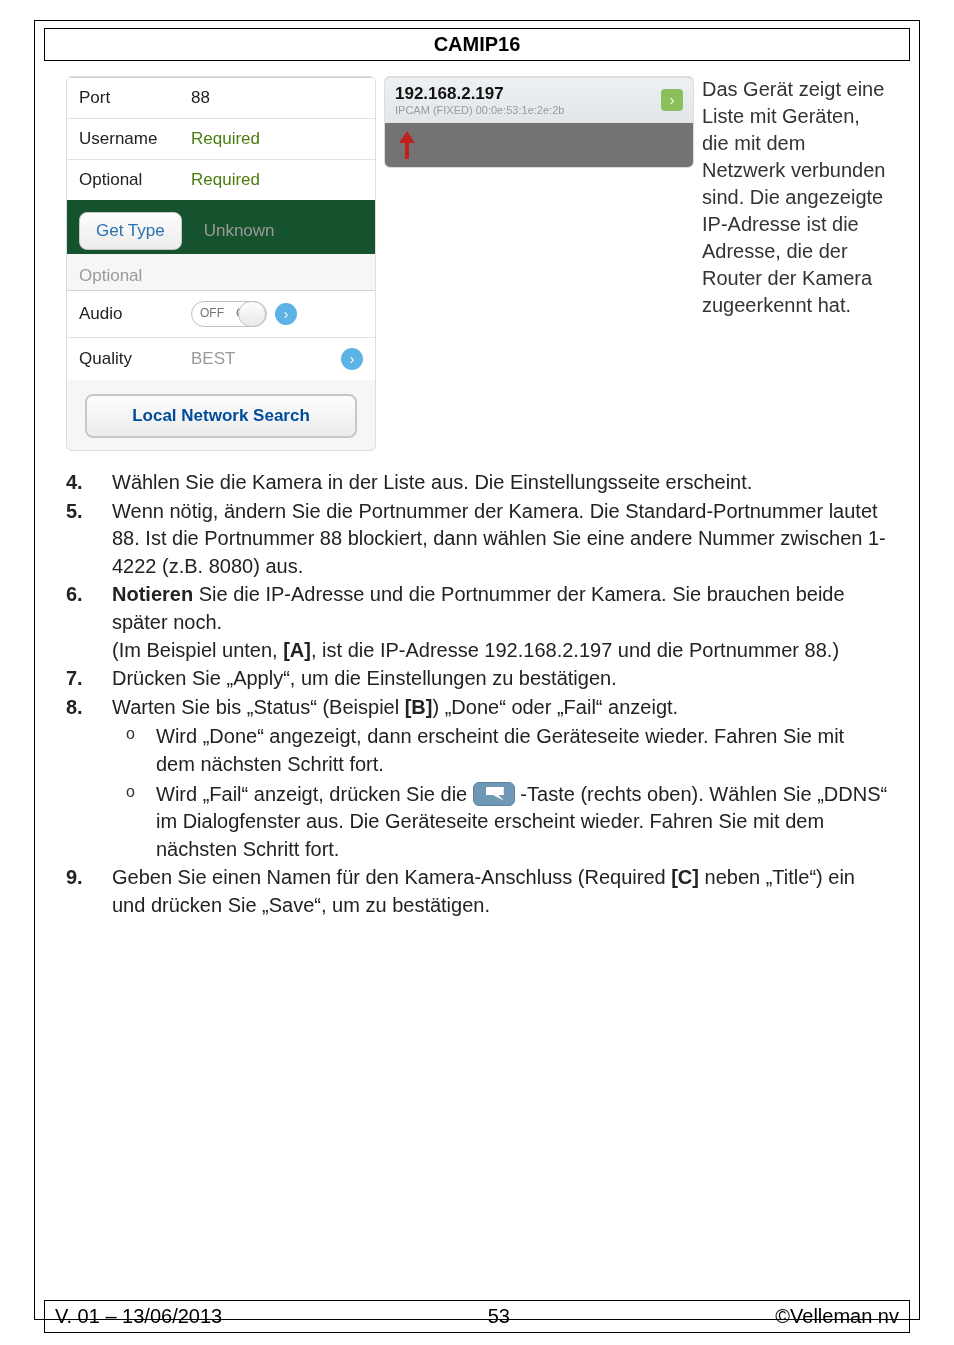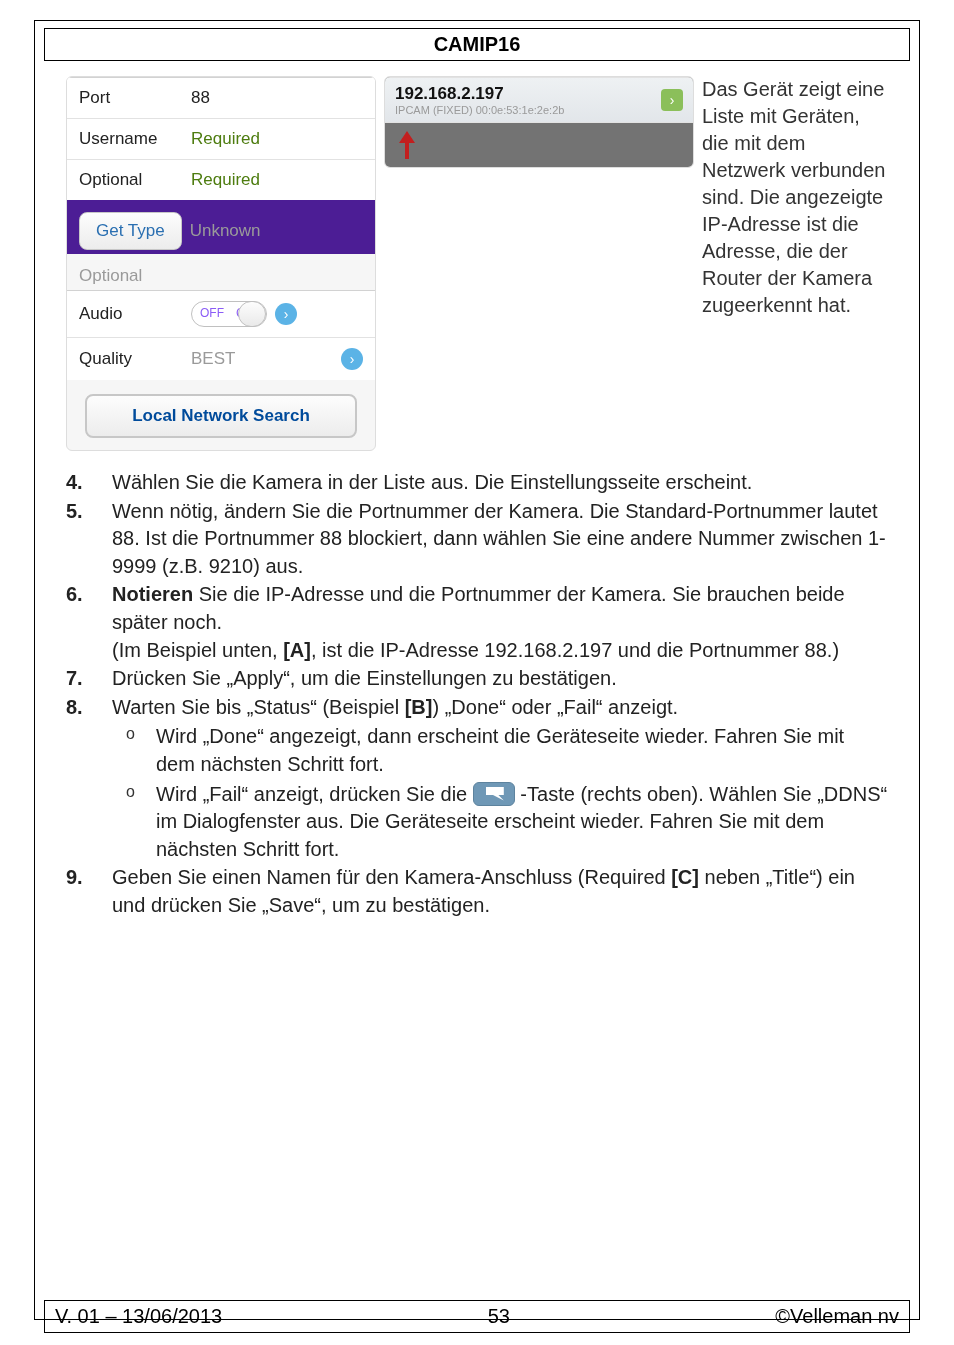--- a/index.html
+++ b/index.html
@@ -14,23 +14,23 @@
   .phone-right { width: 310px; }
   .pl-top { display: flex; justify-content: space-between; padding: 10px 10px 10px 10px; background: linear-gradient(#fafafa,#e8e8e8); }
   .btn-blue { background: #2f6fb1; color: #fff; border: 1px solid #2a5f97; border-radius: 6px; padding: 5px 12px; font-size: 14px; box-shadow: 0 1px 2px rgba(0,0,0,0.3); }
   .form-rows { background: #fff; }
   .frow { display: flex; align-items: center; border-top: 1px solid #e2e2e2; padding: 10px 12px; background: #fff; }
   .frow.sep { border-top: 1px solid #d2d2d2; }
   .flabel { width: 112px; font-size: 17px; color: #222; }
   .fval { flex: 1; font-size: 17px; color: #222; }
   .fval.grey { color: #4d7c0f; }
   .gettype-btn { display: inline-block; border: 1px solid #c7c7c7; border-radius: 8px; padding: 8px 16px; font-size: 17px; color: #555; background: linear-gradient(#fdfdfd,#ececec); }
-  .gettype-row { display: flex; align-items: center; gap: 8px; padding: 12px 12px 4px 12px; background: #4c1d95; }
+  .gettype-row { display: flex; align-items: center; gap: 22px; padding: 12px 12px 4px 12px; background: #14532d; }
   .section-label { padding: 12px 0 4px 12px; color: #9a9a9a; font-size: 17px; background: #f6f6f6; }
-  .switch { display: inline-block; width: 76px; height: 26px; border: 1px solid #c0c0c0; border-radius: 13px; background: #fff; position: relative; font-size: 12px; color: #8b5cf6; }
+  .switch { display: inline-block; width: 76px; height: 26px; border: 1px solid #c0c0c0; border-radius: 13px; background: #fff; position: relative; font-size: 12px; color: #737373; }
   .switch .lab { position: absolute; top: 4px; }
   .switch .l1 { left: 8px; }
   .switch .l2 { right: 6px; }
   .switch .knob { position: absolute; right: 0; top: -1px; width: 28px; height: 26px; border-radius: 13px; background: linear-gradient(#fdfdfd,#e9e9e9); border: 1px solid #c0c0c0; }
   .chev { width: 22px; height: 22px; border-radius: 11px; background: #5bb3e6; color: #fff; display: inline-flex; align-items: center; justify-content: center; font-size: 14px; margin-left: 8px; }
   .lns-btn { display: block; margin: 14px auto 12px auto; width: 88%; text-align: center; padding: 10px 0; border: 2px solid #c7c7c7; border-radius: 8px; color: #004b9b; font-weight: bold; font-size: 17px; background: linear-gradient(#fdfdfd, #ececec); }
   .pr-top { padding: 10px; background: linear-gradient(#fafafa,#e8e8e8); }
   .pr-list { background: #737373; }
   .pr-row { display: flex; align-items: center; justify-content: space-between; border-top: 1px solid #e2e2e2; border-bottom: 1px solid #e2e2e2; padding: 6px 10px; background: linear-gradient(#eef1f3,#e2e6ea); }
   .pr-row .title { font-size: 17px; font-weight: bold; color: #111; }
@@ -129,21 +129,21 @@
     </div>
   </div>
 
   <div class="numbered-list">
     <div class="li">
       <div class="num">4.</div>
       <div class="body">Wählen Sie die Kamera in der Liste aus. Die Einstellungsseite erscheint.</div>
     </div>
     <div class="li">
       <div class="num">5.</div>
-      <div class="body">Wenn nötig, ändern Sie die Portnummer der Kamera. Die Standard-Portnummer lautet 88. Ist die Portnummer 88 blockiert, dann wählen Sie eine andere Nummer zwischen 1-9999 (z.B. 9210) aus.</div>
+      <div class="body">Wenn nötig, ändern Sie die Portnummer der Kamera. Die Standard-Portnummer lautet 88. Ist die Portnummer 88 blockiert, dann wählen Sie eine andere Nummer zwischen 1-4222 (z.B. 8080) aus.</div>
     </div>
     <div class="li">
       <div class="num">6.</div>
       <div class="body">
         <strong>Notieren</strong><span> Sie die IP-Adresse und die Portnummer der Kamera. Sie brauchen beide später noch.</span><br>
         <span>(Im Beispiel unten, </span><strong>[A]</strong><span>, ist die IP-Adresse 192.168.2.197 und die Portnummer 88.)</span>
       </div>
     </div>
     <div class="li">
       <div class="num">7.</div>

